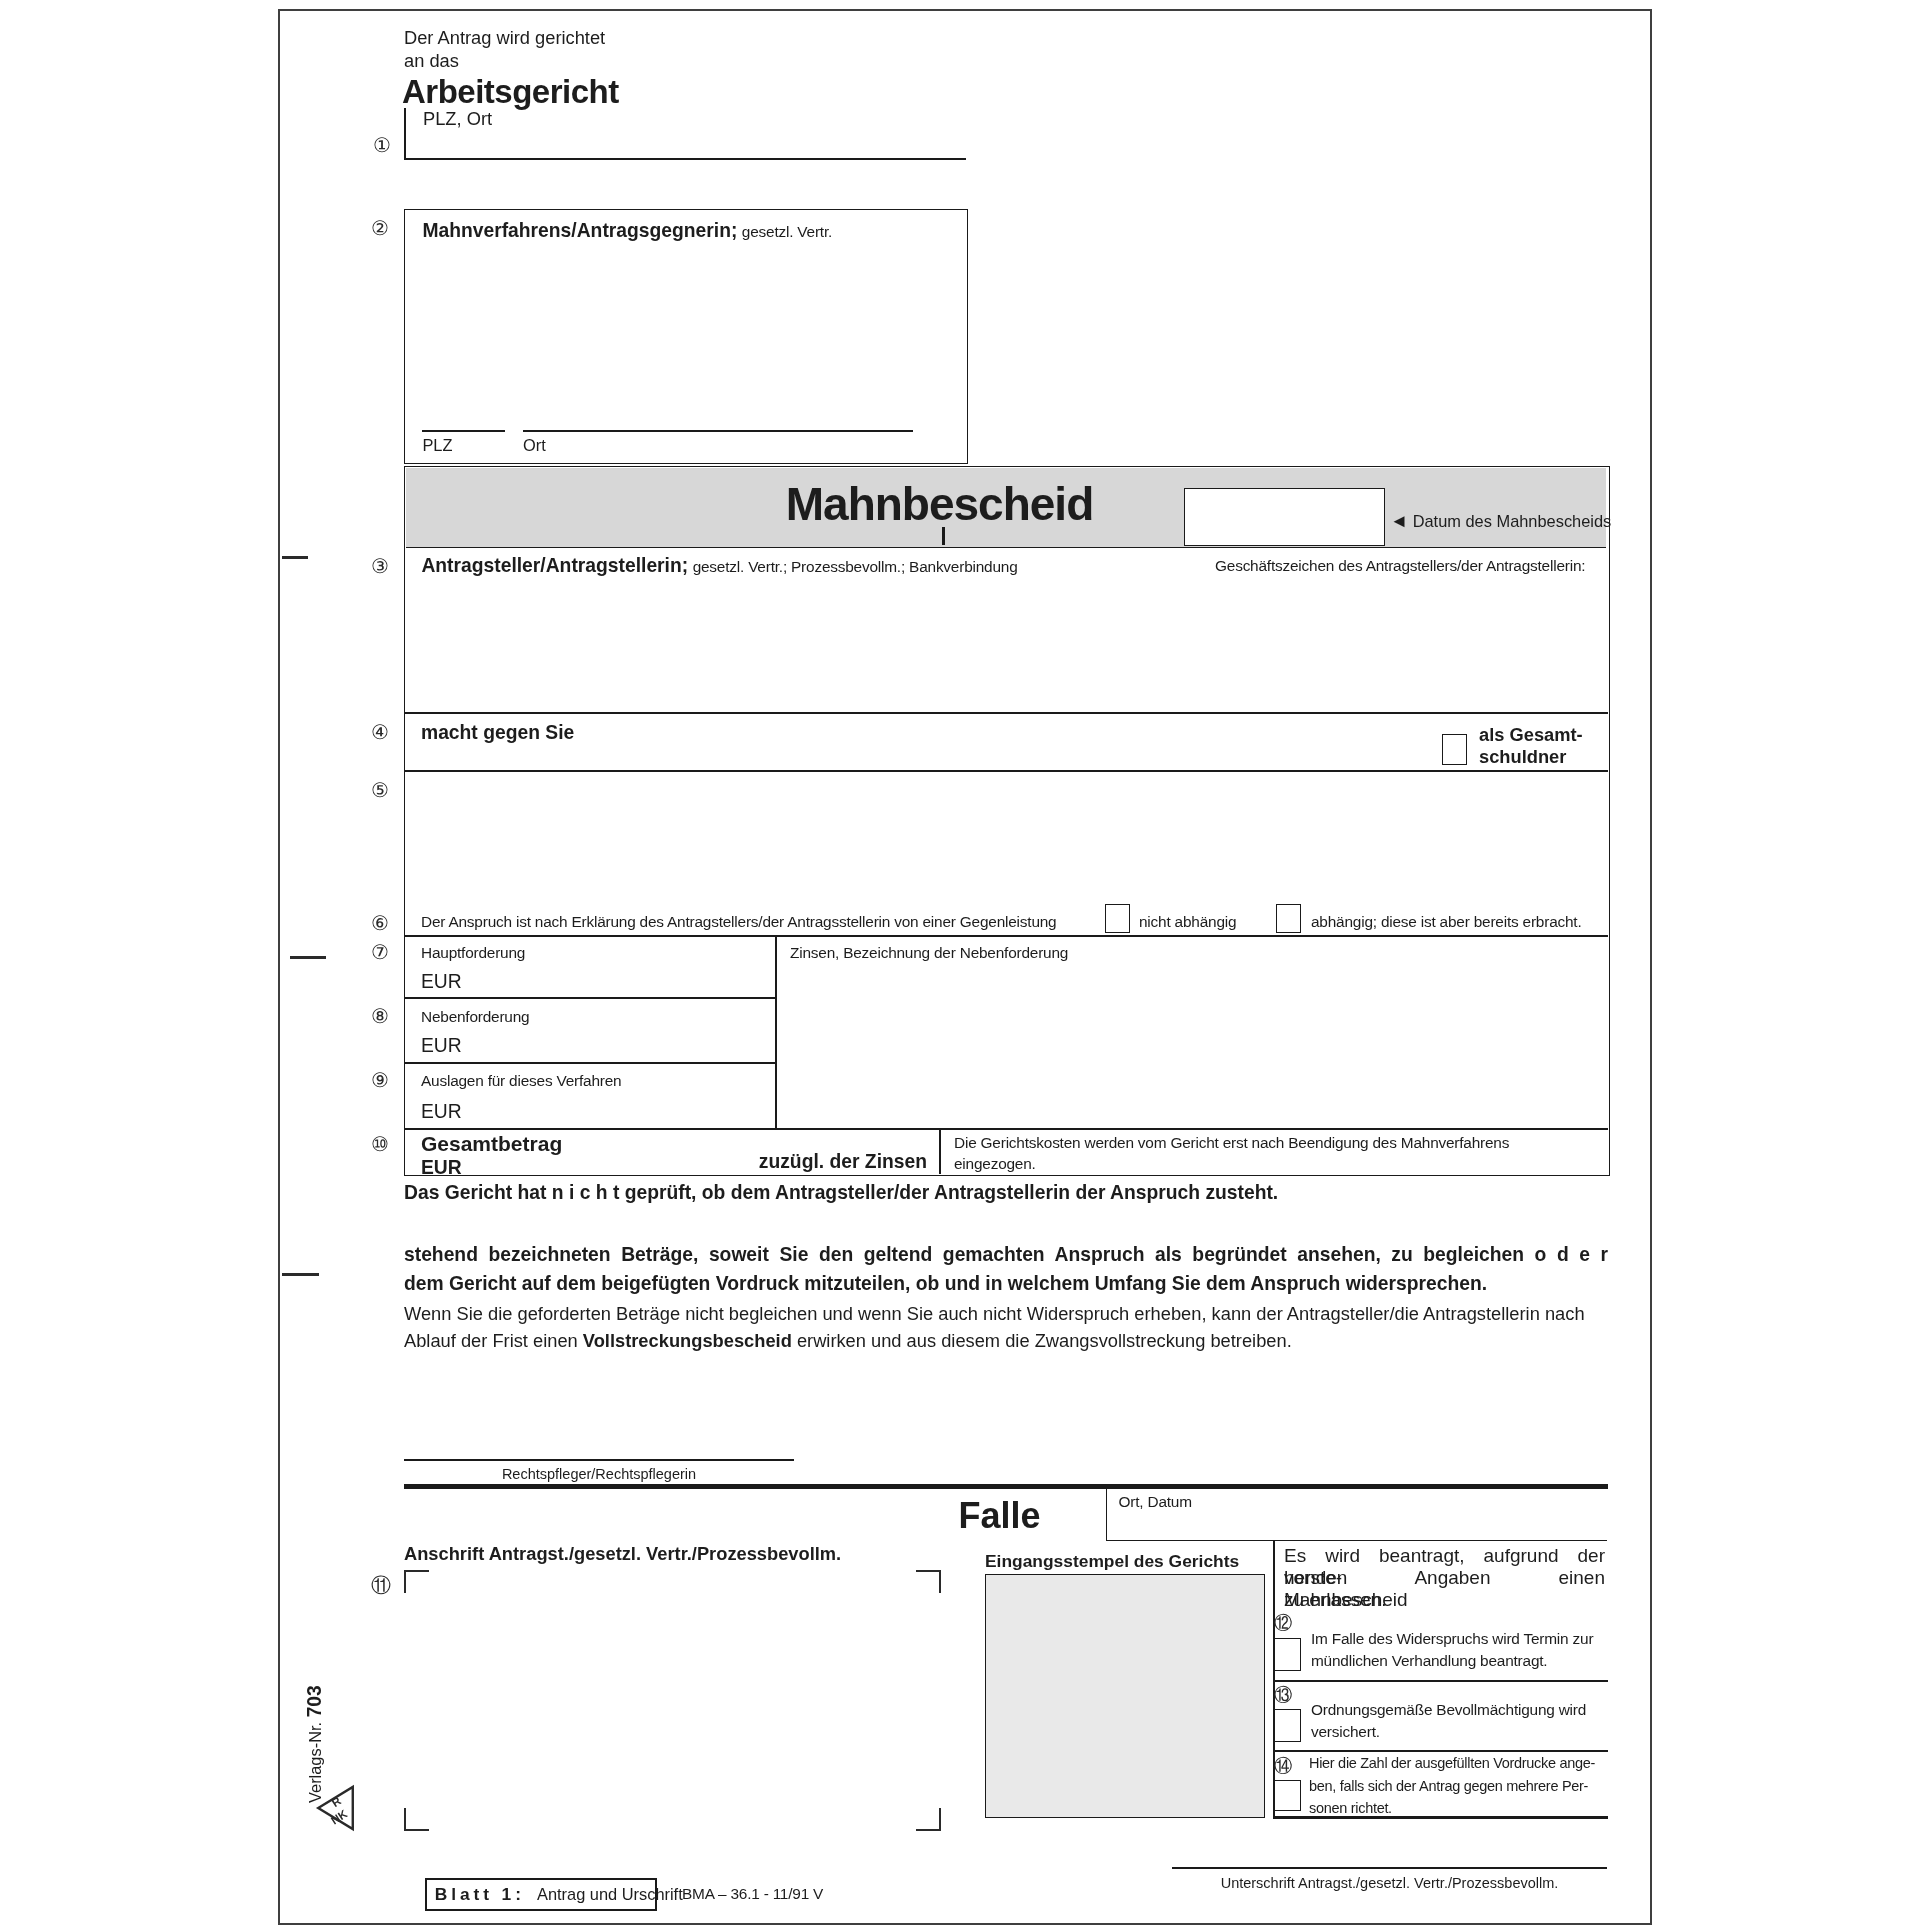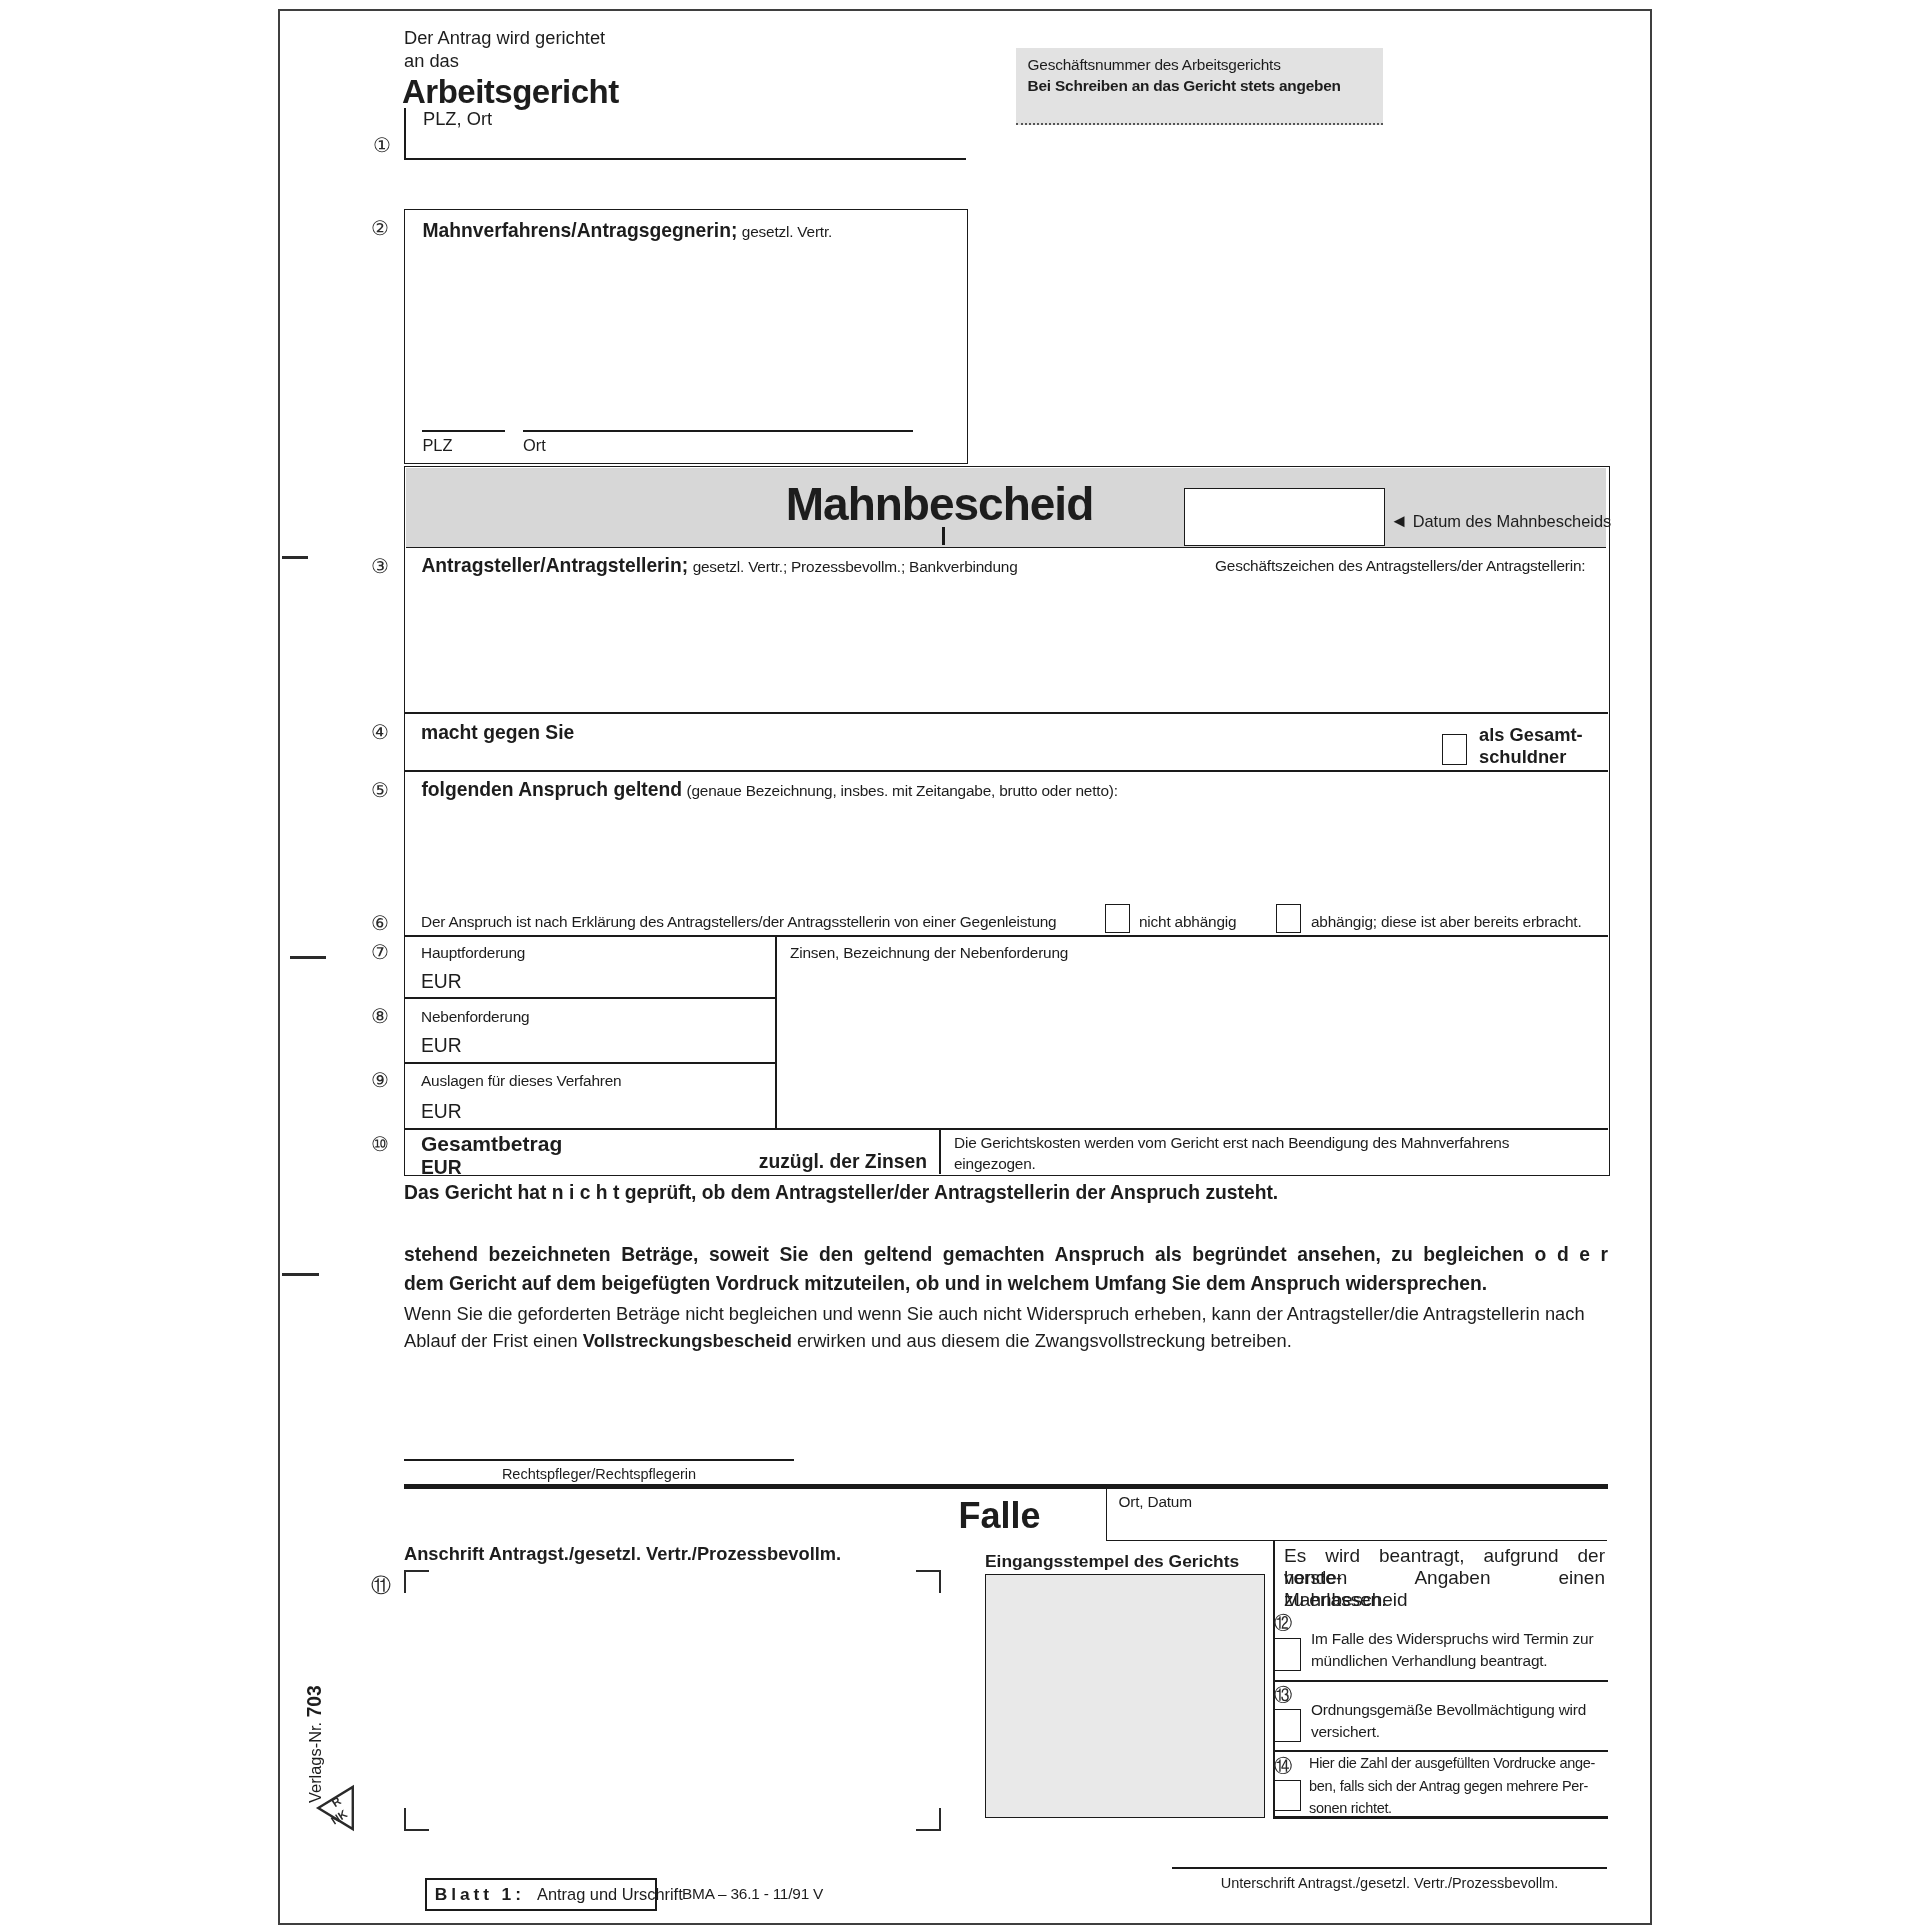--- a/index.html
+++ b/index.html
@@ -31,24 +31,20 @@
   <div class="abs" style="left:282px;top:1273px;width:37px;height:2.9px;background:#2a2a2a;"></div>
 
   <div class="abs t19" style="left:404px;top:27px;">Der Antrag wird gerichtet</div>
   <div class="abs t19" style="left:404px;top:50px;">an das</div>
   <div class="abs b" style="left:402px;top:73px;font-size:33px;letter-spacing:-0.5px;">Arbeitsgericht</div>
   <div class="vline" style="left:404px;top:108px;height:52px;"></div>
   <div class="abs t19" style="left:423px;top:108px;">PLZ, Ort</div>
   <div class="hline" style="left:404px;top:158px;width:562px;"></div>
   <div class="circ" style="left:373px;top:133px;">①</div>
 
-  <div class="abs" style="left:1016px;top:48px;width:367px;height:75px;background:#e2e2e2;border-bottom:2.9px dotted #555;">
-    <div class="abs t16" style="left:11.6px;top:7.7px;">Geschäftsnummer des Arbeitsgerichts</div>
-    <div class="abs t16 b" style="left:11.6px;top:29px;">Bei Schreiben an das Gericht stets angeben</div>
-  </div>
 
   <div class="circ" style="left:371px;top:216px;">②</div>
   <div class="abs" style="left:404px;top:209px;width:562px;height:253px;border:1.9px solid #1a1a1a;">
     <div class="abs" style="left:17.4px;top:9.7px;white-space:nowrap;">
       <span class="b t20">Mahnverfahrens/Antragsgegnerin;</span>
       <span class="t16">gesetzl. Vertr.</span>
     </div>
     <div class="hline" style="left:17.4px;top:220px;width:83px;"></div>
     <div class="hline" style="left:118px;top:220px;width:390px;"></div>
     <div class="abs t17" style="left:17.4px;top:226px;">PLZ</div>
@@ -77,26 +73,20 @@
   <div class="hline" style="left:404px;top:712px;width:1204px;"></div>
 
   <div class="circ" style="left:371px;top:720px;">④</div>
   <div class="abs b t20" style="left:421px;top:722px;">macht gegen Sie</div>
   <div class="cb" style="left:1442px;top:734px;width:23px;height:29px;"></div>
   <div class="abs b t19" style="left:1479px;top:724px;text-align:right;">als Gesamt-</div>
   <div class="abs b t19" style="left:1479px;top:746px;">schuldner</div>
   <div class="hline" style="left:404px;top:770px;width:1204px;"></div>
 
   <div class="circ" style="left:371px;top:778px;">⑤</div>
-  <div class="abs" style="left:406px;top:771px;width:1200px;height:161px;">
-    <div class="abs" style="left:15.4px;top:7.7px;white-space:nowrap;">
-      <span class="b t20">folgenden Anspruch geltend</span>
-      <span class="t16">(genaue Bezeichnung, insbes. mit Zeitangabe, brutto oder netto):</span>
-    </div>
-  </div>
   <div class="circ" style="left:371px;top:911px;">⑥</div>
   <div class="abs t16" style="left:421px;top:913px;">Der Anspruch ist nach Erklärung des Antragstellers/der Antragsstellerin von einer Gegenleistung</div>
   <div class="cb" style="left:1105px;top:904px;width:23px;height:27px;"></div>
   <div class="abs t16" style="left:1139px;top:913px;">nicht abhängig</div>
   <div class="cb" style="left:1276px;top:904px;width:23px;height:27px;"></div>
   <div class="abs t16" style="left:1311px;top:913px;">abhängig; diese ist aber bereits erbracht.</div>
   <div class="hline" style="left:404px;top:935px;width:1204px;"></div>
 
   <div class="vline" style="left:775px;top:935px;height:193px;"></div>
   <div class="abs t16" style="left:790px;top:944px;">Zinsen, Bezeichnung der Nebenforderung</div>

